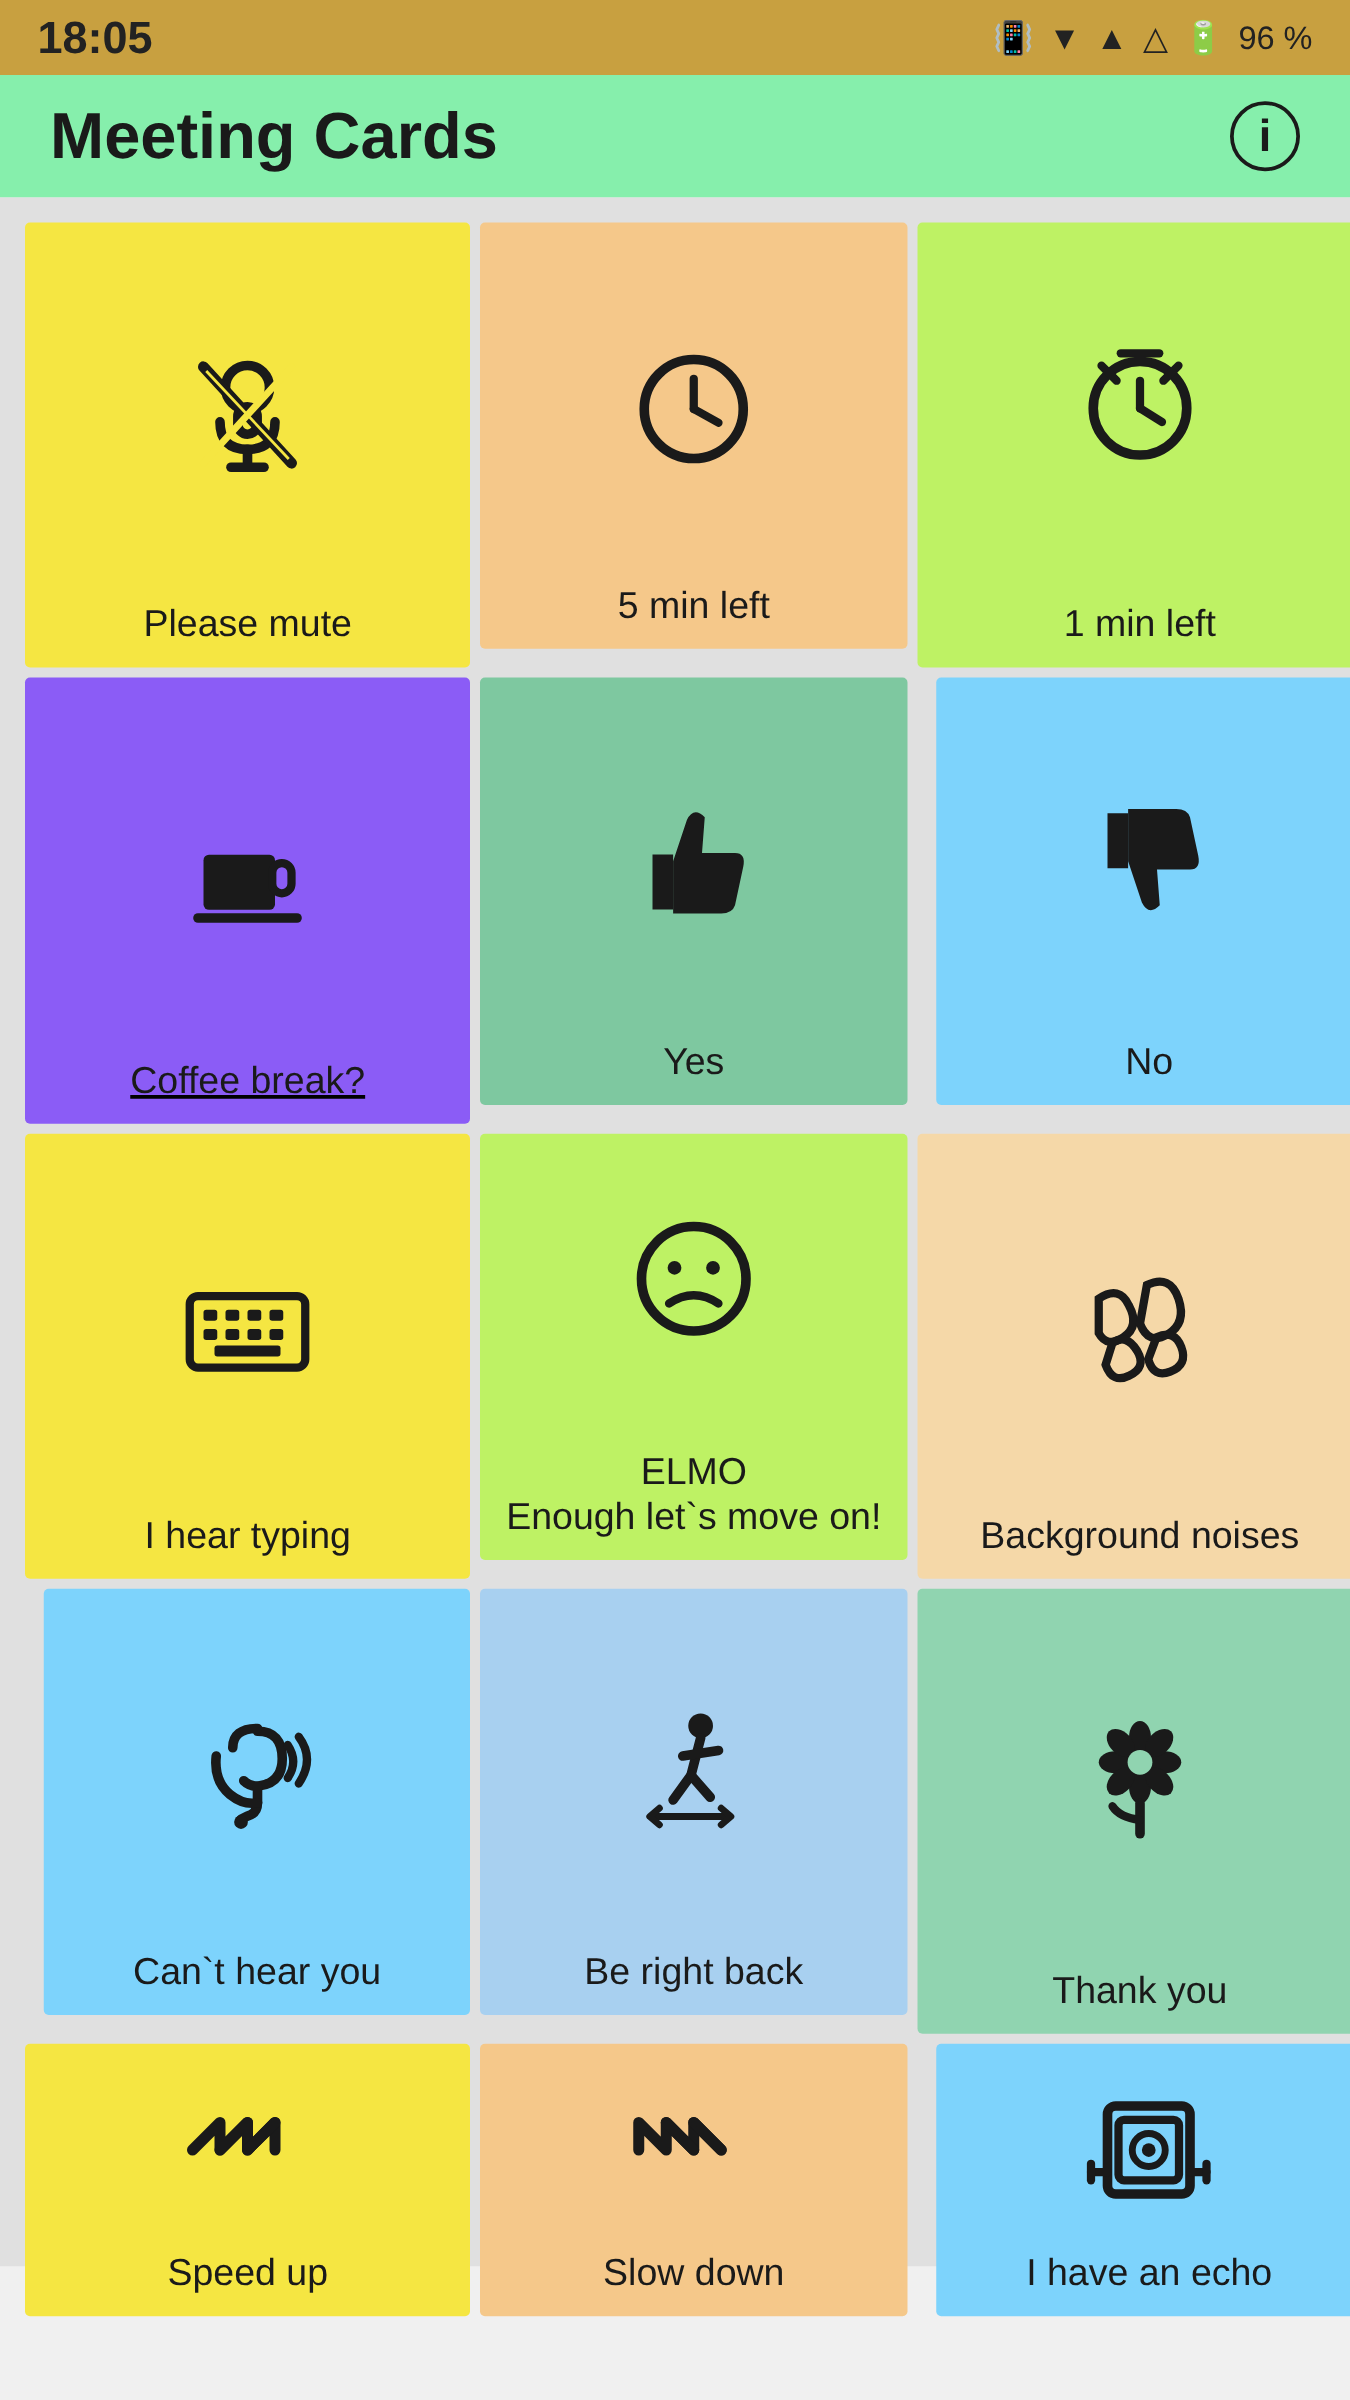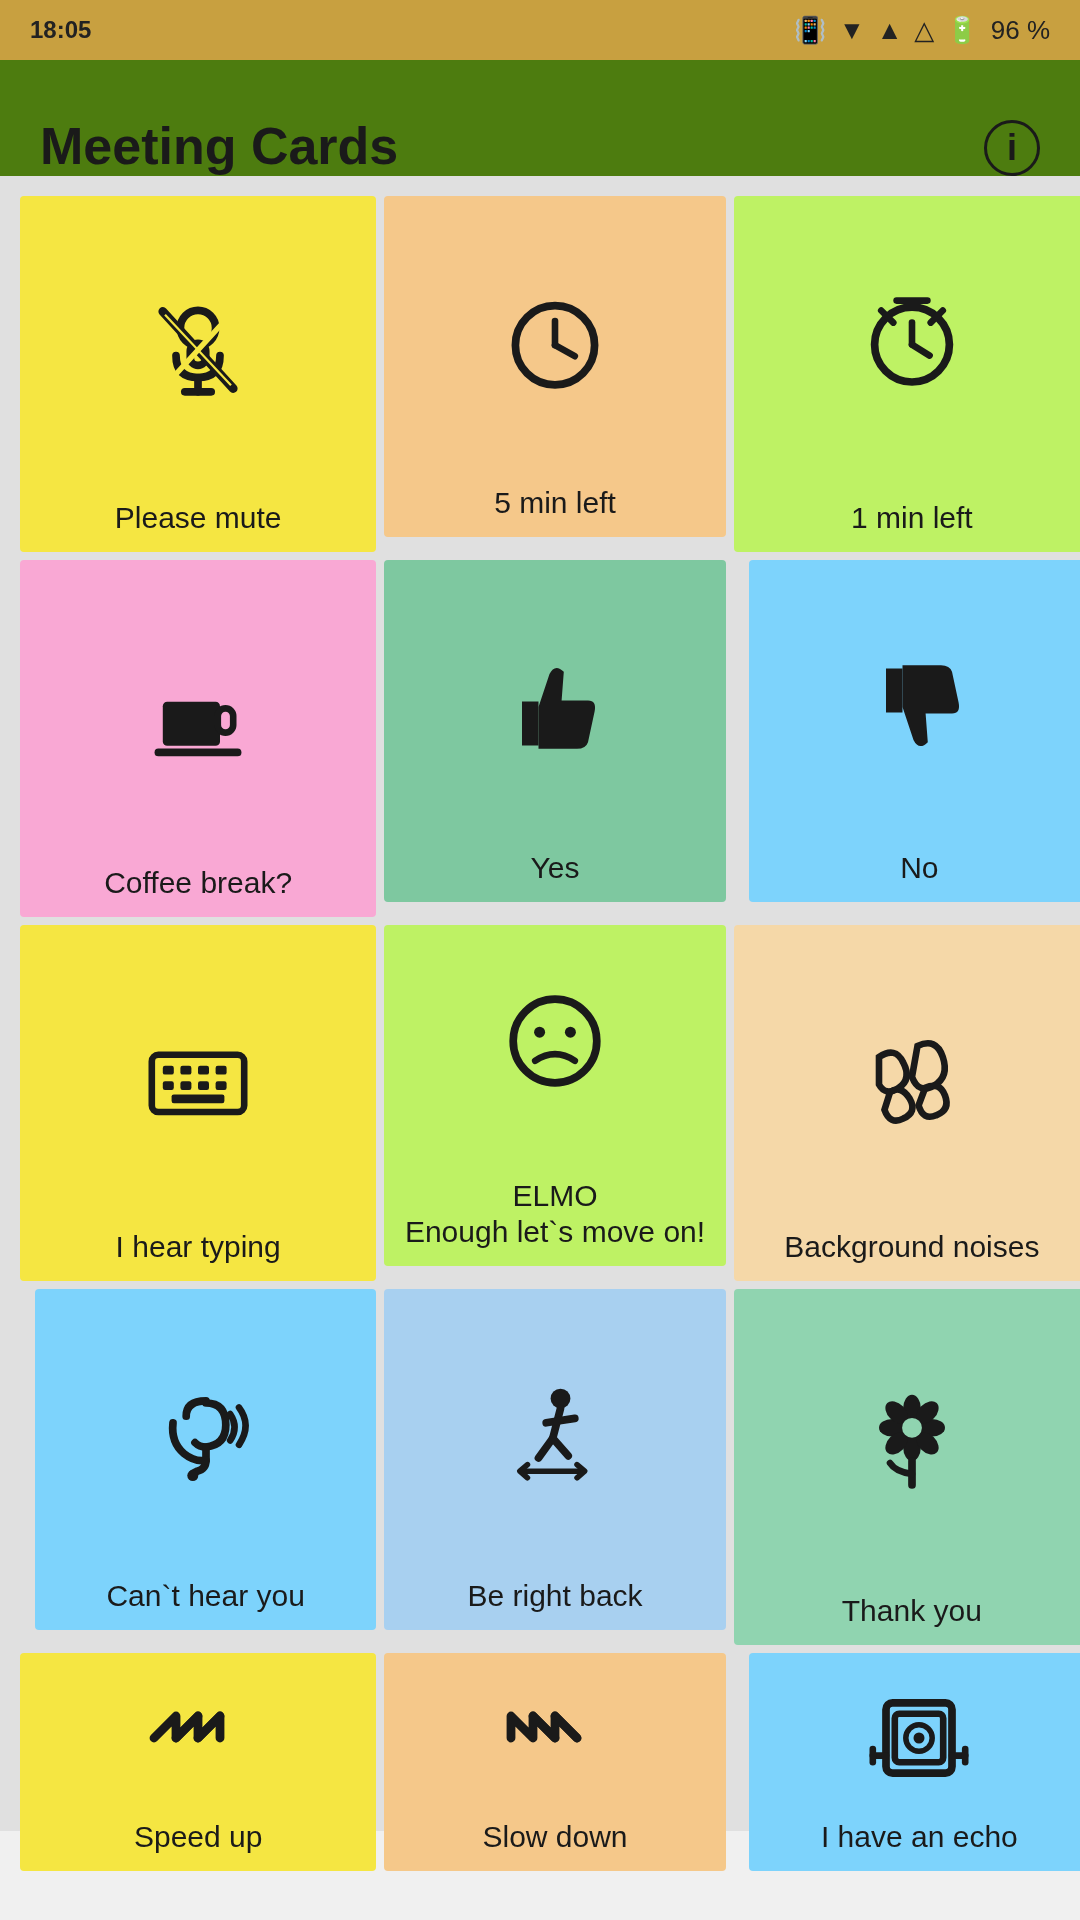--- a/index.html
+++ b/index.html
@@ -15,38 +15,38 @@
     
     .status-bar {
       background: #c8a040;
       height: 60px;
       display: flex;
       align-items: center;
       justify-content: space-between;
       padding: 0 30px;
     }
     .status-time {
-      font-size: 24px;
+      font-size: 36px;
       font-weight: 600;
       color: #222;
     }
     .status-icons {
       display: flex;
       align-items: center;
       gap: 12px;
       font-size: 26px;
       color: #222;
     }
 
     
     .header {
-      background: #4d7c0f;
-      height: 116px;
-      display: flex;
-      align-items: flex-end;
+      background: #86efac;
+      height: 98px;
+      display: flex;
+      align-items: center;
       justify-content: space-between;
       padding: 0 40px;
     }
     .header-title {
       font-size: 52px;
       font-weight: 700;
       color: #1a1a1a;
     }
     .header-info-icon {
       width: 56px;
@@ -98,21 +98,21 @@
       font-weight: 500;
       color: #1a1a1a;
       text-align: center;
       line-height: 1.2;
     }
 
     
     .card-yellow { background: #f5e642; }
     .card-peach  { background: #f5c88a; align-items: center; }
     .card-red    { background: #bef264; gap: 41px; }
-    .card-blue   { background: #f9a8d4; }
+    .card-blue   { background: #8b5cf6; text-decoration: underline; }
     .card-green  { background: #7ec8a0; }
     .card-purple { background: #7dd3fc; margin-left: 15px; }
     .card-light-peach { background: #f5d8a8; }
     .card-light-green { background: #90d4b0; gap: 20px; }
     .card-light-blue { background: #a8d0f0; }
 
     
     .card-icon svg {
       width: 110px;
       height: 110px;

